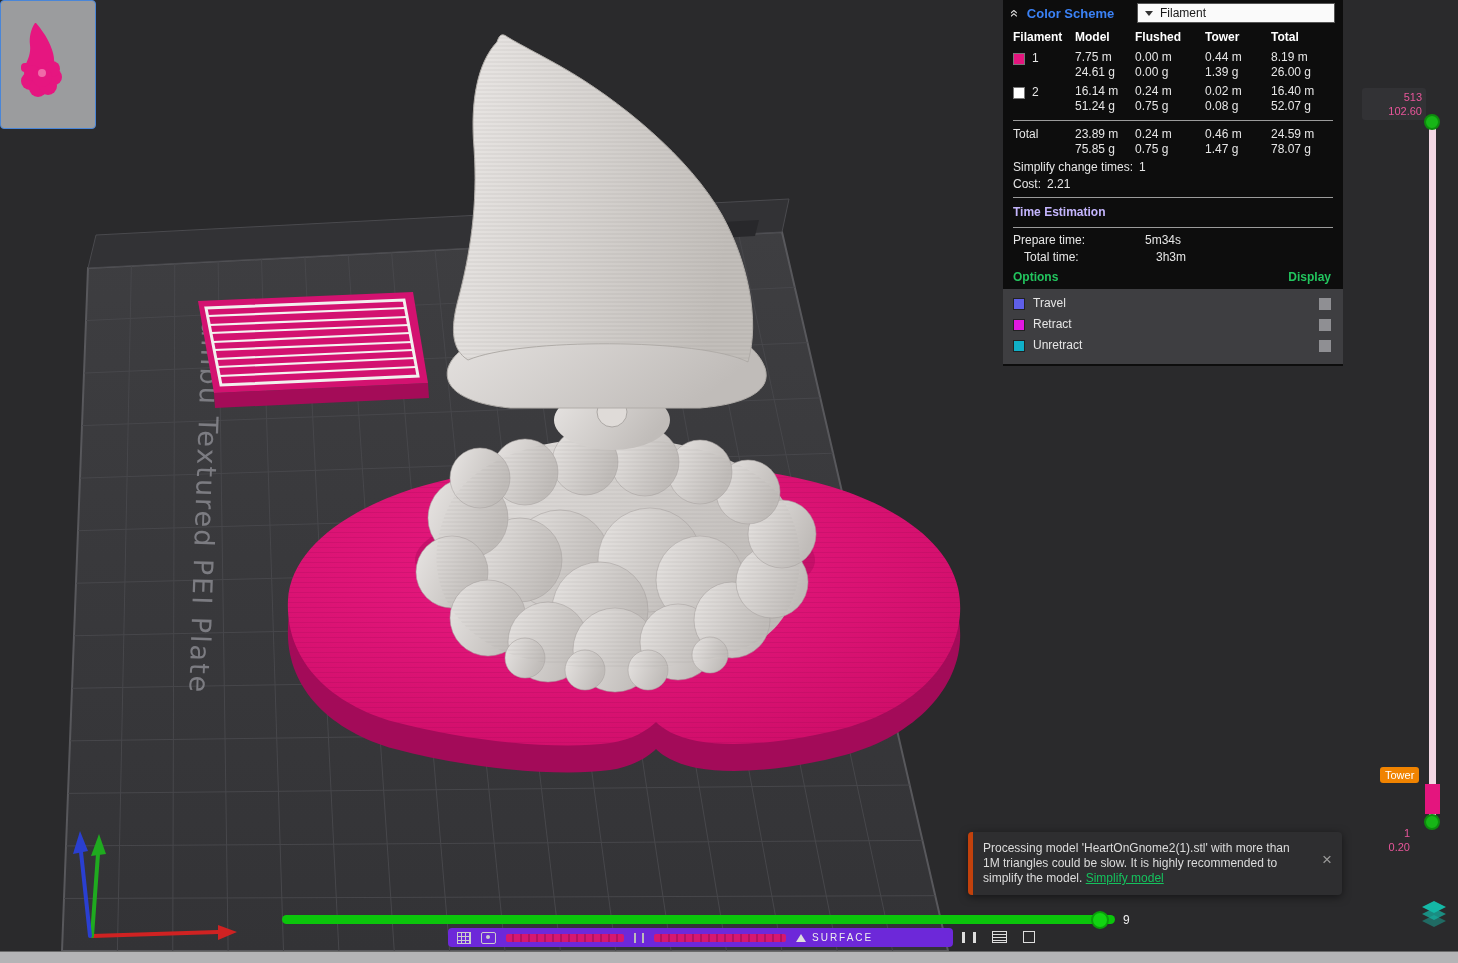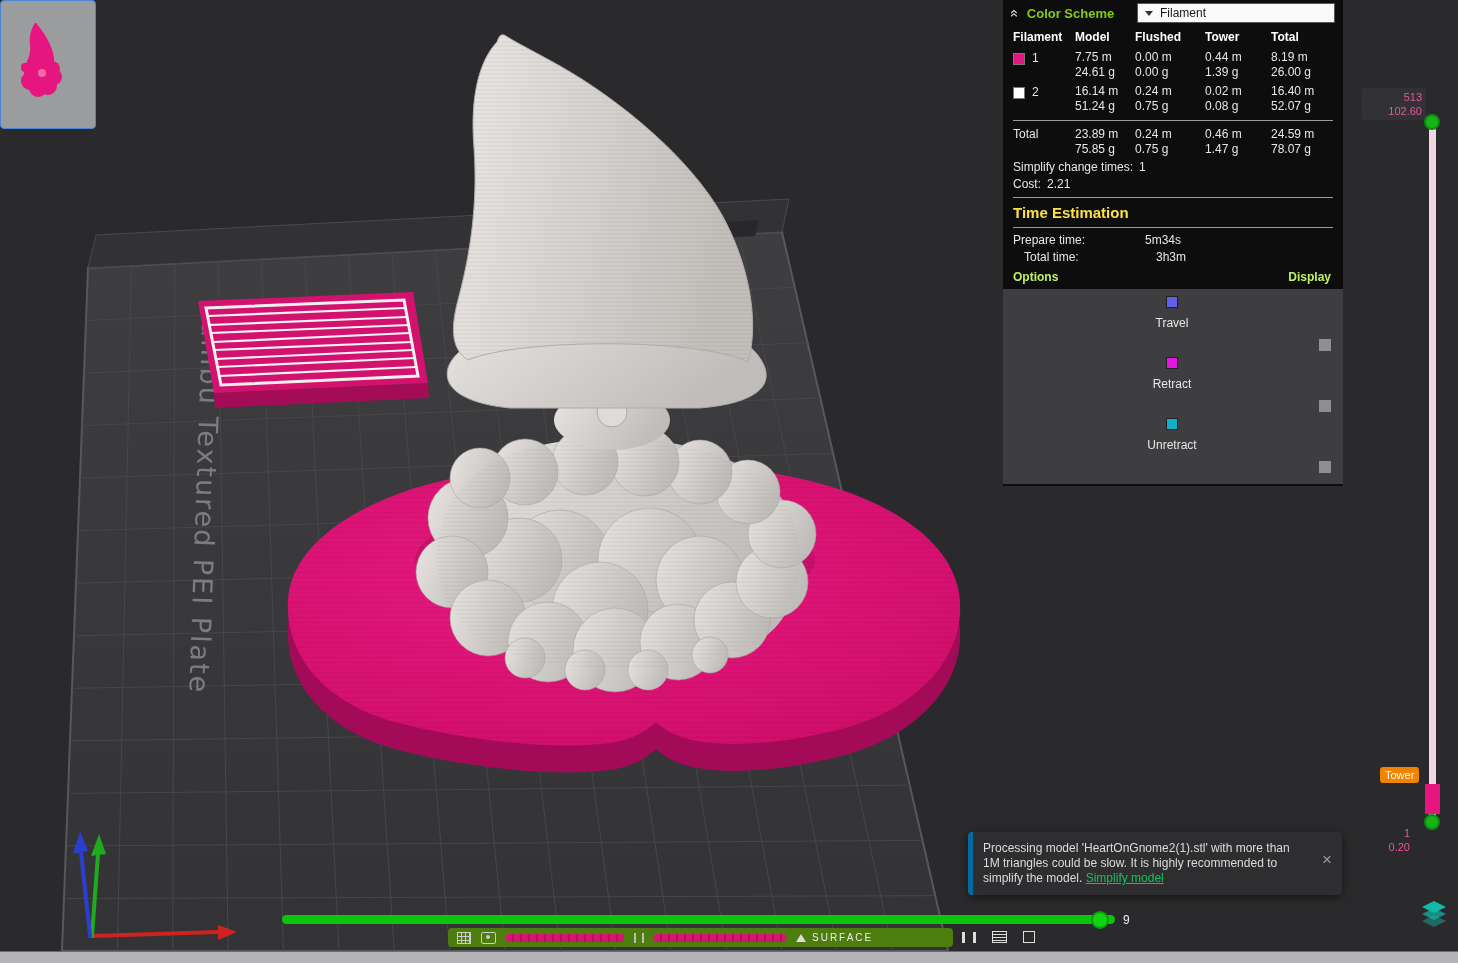--- a/index.html
+++ b/index.html
@@ -9,39 +9,39 @@
 
   
   .thumb-tile{position:absolute;left:0;top:0;width:94px;height:127px;background:#9b9c9e;
               border:1px solid #4a86d8;border-radius:4px;}
 
   
   .color-panel{position:absolute;left:1003px;top:0;width:340px;background:rgba(8,8,8,.86);
                font-size:12px;line-height:15px;padding-bottom:2px;}
   .cp-header{display:flex;align-items:center;gap:8px;padding:2px 8px;height:22px;}
   .collapse{display:inline-block;transform:rotate(90deg);font-size:14px;color:#ddd;cursor:pointer;}
-  .cp-title{font-weight:bold;color:#84cc16;font-size:13px;}
+  .cp-title{font-weight:bold;color:#3b82f6;font-size:13px;}
   .dropdown{margin-left:auto;width:198px;height:20px;background:#fafafa;color:#1a1a1a;
             display:flex;align-items:center;gap:7px;padding:0 7px;box-sizing:border-box;
             border:1px solid #555;font-size:12px;}
   .caret-down{width:0;height:0;border-left:4px solid transparent;border-right:4px solid transparent;
               border-top:5px solid #333;}
   .cs-table{padding:0 10px;}
   .t-head,.t-row{display:grid;grid-template-columns:62px 60px 70px 66px auto;}
   .t-head span{font-weight:bold;color:#fff;padding:4px 0 3px;}
   .t-row{padding:2px 0;}
   .t-row .two{display:flex;flex-direction:column;}
   .c-fil{display:flex;align-items:flex-start;gap:7px;padding-top:1px;}
   .swatch{width:10px;height:10px;border:1px solid #777;margin-top:2px;flex:none;}
   .hr{border-top:1px solid #9b9b9b;margin:4px 10px;}
   .kv{display:flex;gap:6px;padding:1px 10px;}
-  .sec-title{font-weight:bold;color:#fde047;padding:3px 10px;font-size:15px;}
-  .opt-head{display:flex;justify-content:space-between;padding:4px 12px 4px 10px;font-weight:bold;color:#bef264;}
+  .sec-title{font-weight:bold;color:#c4b5fd;padding:3px 10px;font-size:12px;}
+  .opt-head{display:flex;justify-content:space-between;padding:4px 12px 4px 10px;font-weight:bold;color:#22c55e;}
   .opt-body{background:#3e3e41;padding:4px 12px 8px 10px;}
-  .opt-row{display:flex;align-items:center;gap:8px;padding:3px 0;flex-direction:column;}
+  .opt-row{display:flex;align-items:center;gap:8px;padding:3px 0;}
   .opt-swatch{width:10px;height:10px;flex:none;border:1px solid #222;}
   .opt-check{margin-left:auto;width:12px;height:12px;background:#8f8f93;cursor:pointer;}
 
   
   .v-values-top{position:absolute;left:1362px;top:88px;width:56px;text-align:right;color:#e8569a;
                 font-size:11px;line-height:14px;background:#323235;border-radius:3px;padding:2px 4px;}
   .v-values-bottom{position:absolute;left:1366px;top:826px;width:44px;text-align:right;color:#e8569a;
                    font-size:11px;line-height:14px;}
   .v-track{position:absolute;left:1429px;top:126px;width:7px;height:696px;background:#f2d7e3;
            border-radius:3px;cursor:pointer;}
@@ -53,42 +53,42 @@
               padding:2px 5px;border-radius:3px;}
 
   
   .h-track{position:absolute;left:282px;top:915px;width:833px;height:9px;background:#0bc50b;
            border-radius:5px;cursor:pointer;}
   .h-handle{position:absolute;left:1091px;top:911px;width:18px;height:18px;border-radius:50%;
             background:#12d412;border:2px solid #0a9f0a;box-sizing:border-box;cursor:grab;}
   .h-label{position:absolute;left:1123px;top:913px;color:#eee;font-size:12px;}
 
   
-  .legend-bar{position:absolute;left:448px;top:928px;width:505px;height:19px;background:#4d7c0f;
+  .legend-bar{position:absolute;left:448px;top:928px;width:505px;height:19px;background:#6d28d9;
               border-radius:4px;display:flex;align-items:center;gap:10px;padding:0 9px;box-sizing:border-box;}
   .icon-grid{width:12px;height:10px;border:1px solid #ccc;
              background:repeating-linear-gradient(90deg,transparent 0 3px,#ccc 3px 4px),
                         repeating-linear-gradient(180deg,transparent 0 3px,#ccc 3px 4px);}
   .icon-cam{width:13px;height:10px;border:1px solid #ccc;border-radius:2px;position:relative;}
   .icon-cam::after{content:"";position:absolute;left:4px;top:2px;width:4px;height:4px;border-radius:50%;background:#ccc;}
   .strip{height:8px;border-radius:2px;background:repeating-linear-gradient(90deg,#d6176f 0 6px,#b21260 6px 8px);}
   .strip.a{width:118px;} .strip.b{width:132px;}
   .icon-sep{width:6px;height:10px;border-left:2px solid #bbb;border-right:2px solid #bbb;}
   .surface-wrap{display:flex;align-items:center;gap:6px;color:#eee;font-size:10px;letter-spacing:2px;}
   .tri{width:0;height:0;border-left:5px solid transparent;border-right:5px solid transparent;
        border-bottom:8px solid #ddd;}
   .legend-side-icons{position:absolute;left:962px;top:931px;display:flex;gap:16px;align-items:center;}
   .icon-pause{width:8px;height:11px;border-left:3px solid #ddd;border-right:3px solid #ddd;}
   .icon-linesbox{width:13px;height:10px;border:1px solid #ddd;
                  background:repeating-linear-gradient(180deg,transparent 0 2px,#ddd 2px 3px);}
   .icon-emptybox{width:10px;height:10px;border:1px solid #ddd;}
 
   
   .toast{position:absolute;left:968px;top:832px;width:374px;box-sizing:border-box;background:#2e2e30;
-         border-radius:4px;border-left:5px solid #0369a1;padding:9px 36px 9px 10px;font-size:12px;
+         border-radius:4px;border-left:5px solid #c2410c;padding:9px 36px 9px 10px;font-size:12px;
          line-height:15px;color:#dcdcdc;box-shadow:0 2px 8px rgba(0,0,0,.5);}
   .toast a{color:#15c15d;text-decoration:underline;cursor:pointer;}
   .toast-close{position:absolute;right:10px;top:20px;color:#9a9a9a;font-size:17px;cursor:pointer;}
 
   .layers-btn{position:absolute;left:1420px;top:900px;width:28px;height:28px;cursor:pointer;}
   .bottom-strip{position:absolute;left:0;top:951px;width:1458px;height:12px;background:#b4b4b6;
                 border-top:1px solid #6a6a6a;}
 </style>
 </head>
 <body>

